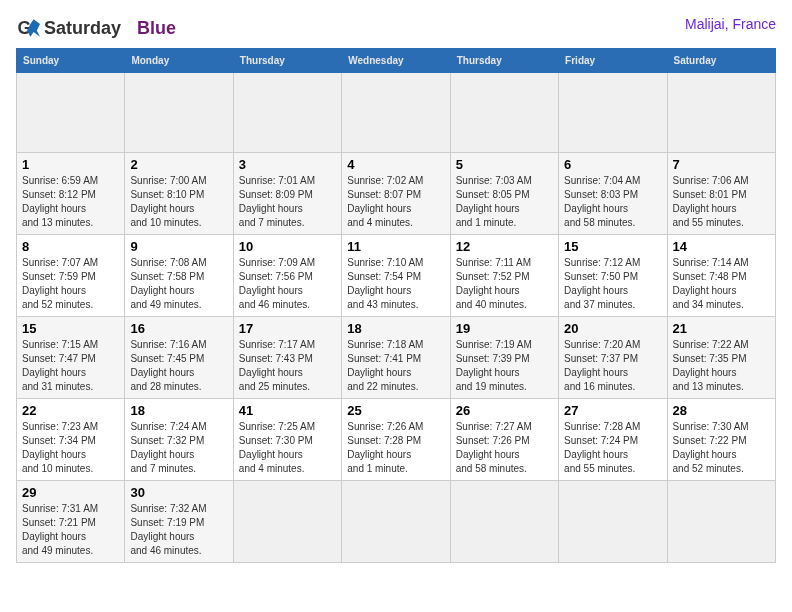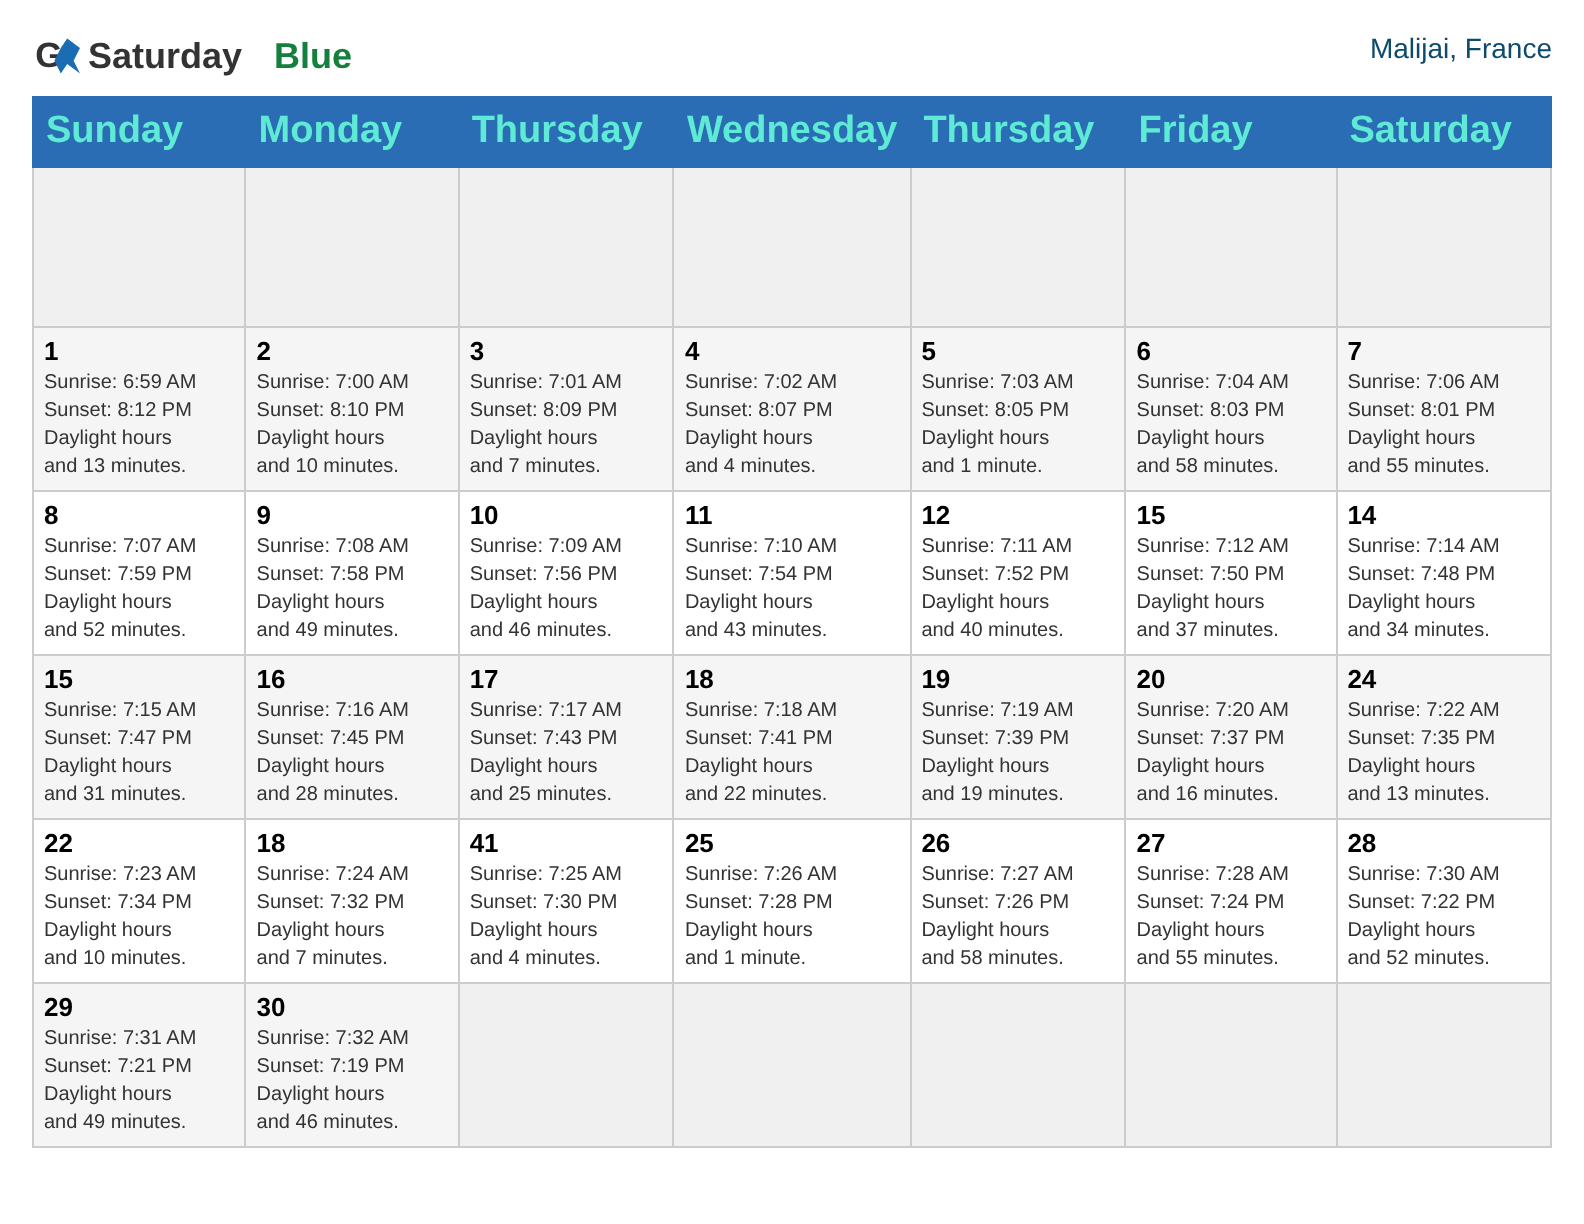--- a/index.html
+++ b/index.html
@@ -28,33 +28,33 @@
     .title-area {
       text-align: right;
     }
     .month-title {
       font-size: 32px;
       font-weight: bold;
       color: #333;
     }
     .location {
       font-size: 14px;
-      color: #0c4a6e;
+      color: #6d28d9;
     }
     table {
       width: 100%;
       border-collapse: collapse;
       font-size: 11px;
     }
     thead tr th {
       background-color: #2a6db5;
-      color: #5eead4;
+      color: #e5e5e5;
       text-align: left;
       padding: 6px 6px;
-      font-size: 19px;
+      font-size: 10px;
       font-weight: bold;
       border: 1px solid #2a6db5;
     }
     tbody tr td {
       vertical-align: top;
       border: 1px solid #ccc;
       padding: 4px 5px;
       width: 14.28%;
       height: 80px;
       background: #fff;
@@ -80,21 +80,21 @@
 </head>
 <body>
 
 <div class="header">
   <div class="logo">
     <svg class="logo-icon" viewBox="0 0 30 30" xmlns="http://www.w3.org/2000/svg">
       <text x="2" y="22" font-size="22" font-weight="bold" fill="#333">G</text>
       <polygon points="22,4 30,10 26,18 30,26 22,20 18,26 14,18 18,10" fill="#1a6cb5"></polygon>
     </svg>
     <span>
-      <span style="font-size:18px;font-weight:bold;color:#333;">Saturday</span><span style="font-size:18px;font-weight:bold;color:#15803d;padding-left:16px;">Blue</span>
+      <span style="font-size:18px;font-weight:bold;color:#333;">Saturday</span><span style="font-size:18px;font-weight:bold;color:#701a75;padding-left:16px;">Blue</span>
     </span>
   </div>
   <div class="title-area">
     <div class="location">Malijai, France</div>
   </div>
 </div>
 
 <table>
   <thead>
     <tr>
@@ -196,21 +196,21 @@
         </td>
         <td>
           <span class="day-num">19</span>
           <div class="day-info">Sunrise: 7:19 AM<br>Sunset: 7:39 PM<br>Daylight hours<br>and 19 minutes.</div>
         </td>
         <td>
           <span class="day-num">20</span>
           <div class="day-info">Sunrise: 7:20 AM<br>Sunset: 7:37 PM<br>Daylight hours<br>and 16 minutes.</div>
         </td>
         <td>
-          <span class="day-num">24</span>
+          <span class="day-num">21</span>
           <div class="day-info">Sunrise: 7:22 AM<br>Sunset: 7:35 PM<br>Daylight hours<br>and 13 minutes.</div>
         </td>
       </tr>
       <tr>
         <td>
           <span class="day-num">22</span>
           <div class="day-info">Sunrise: 7:23 AM<br>Sunset: 7:34 PM<br>Daylight hours<br>and 10 minutes.</div>
         </td>
         <td>
           <span class="day-num">18</span>

